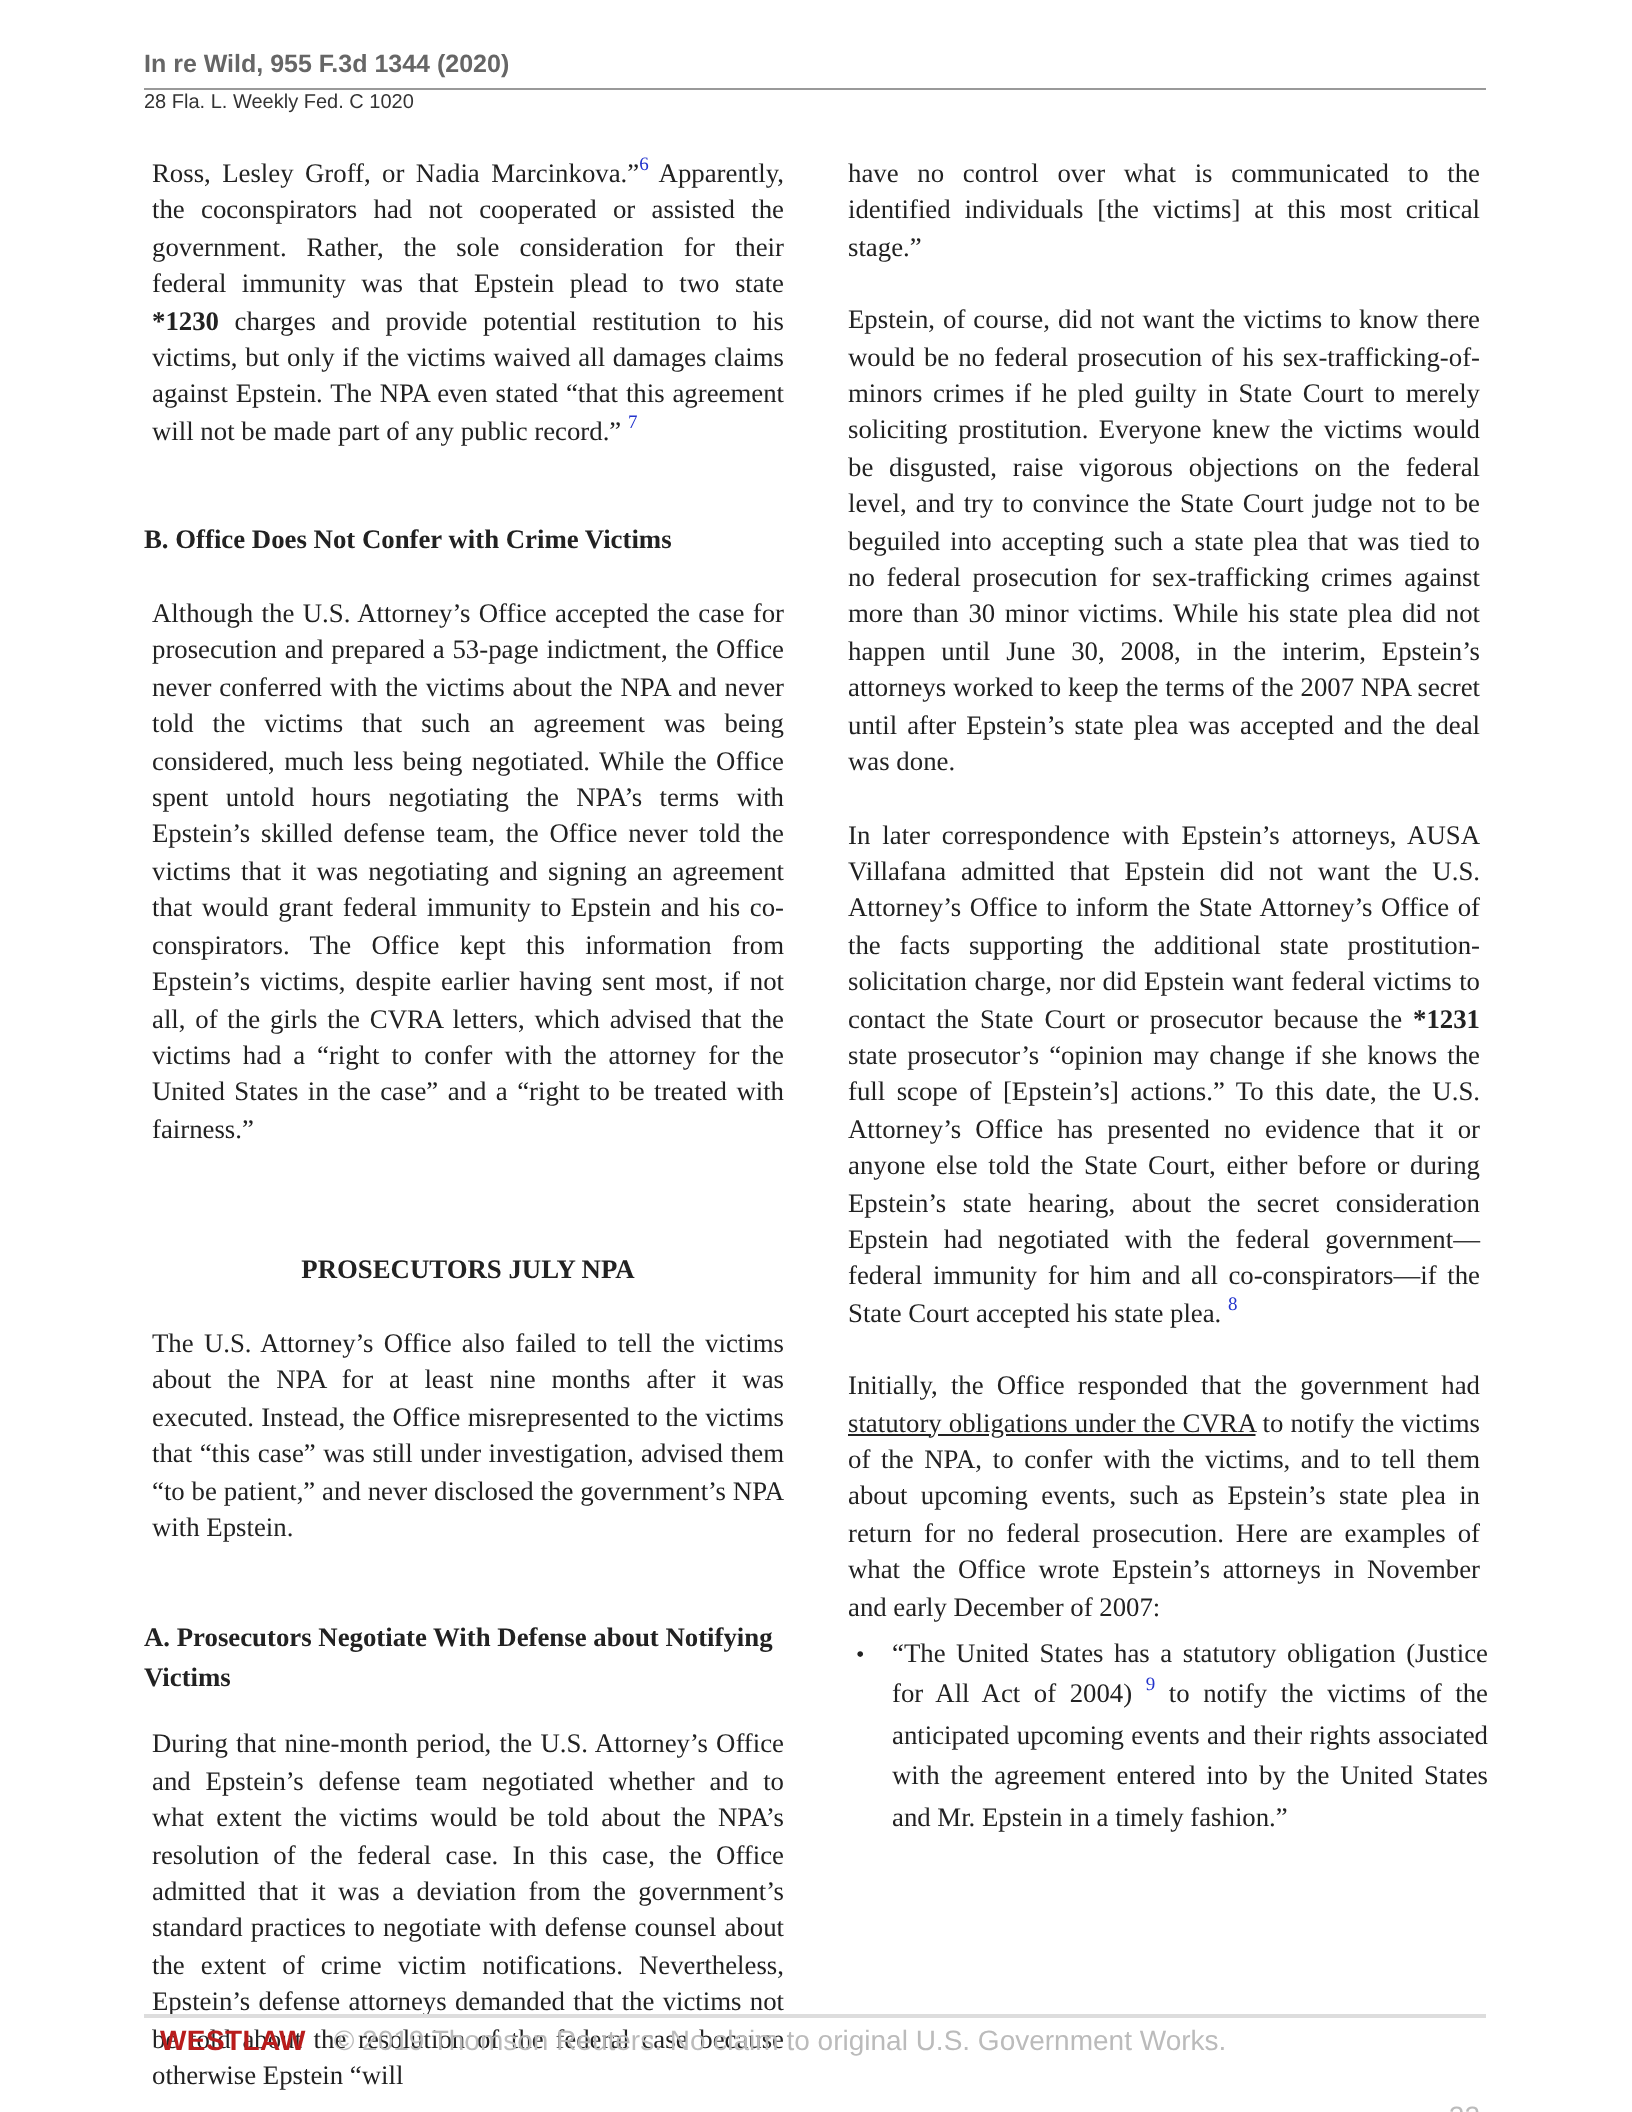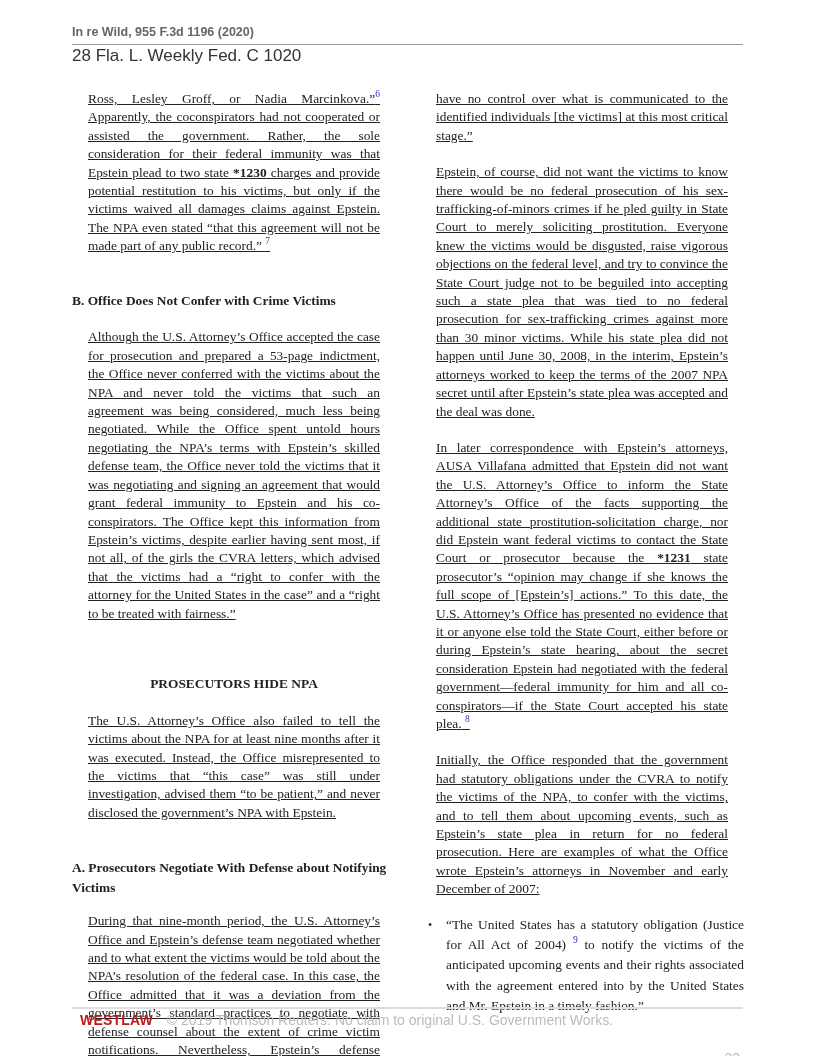--- a/index.html
+++ b/index.html
@@ -2,56 +2,56 @@
 <html><head>
 <meta charset="utf-8">
 <style>
   html, body { margin: 0; padding: 0; background: #ffffff; }
   body { width: 816px; height: 1056px; position: relative; overflow: hidden;
          font-family: "Liberation Serif", serif; color: #222222; }
   .hdr-title { position: absolute; left: 72px; top: 25px; font-family: "Liberation Sans", sans-serif;
                font-size: 12.5px; font-weight: bold; color: #666666; }
   .hdr-rule { position: absolute; left: 72px; top: 44px; width: 671px; height: 1px; background: #999999; }
   .hdr-sub { position: absolute; left: 72px; top: 46px; font-family: "Liberation Sans", sans-serif;
-             font-size: 17px; color: #333333; }
+             font-size: 10px; color: #333333; }
   .col { position: absolute; top: 74px; width: 324px; font-size: 13.4px; line-height: 18.4px; }
   .col.left { left: 72px; }
   .col.right { left: 420px; }
-  .p { margin: 16px; text-align: justify; text-decoration: underline; }
+  .p { margin: 4px; text-align: justify; }
   .gap { margin-top: 18.4px; }
   .h { font-weight: bold; margin: 0; }
   .center { text-align: center; }
   sup.fn { color: #2233cc; font-size: 9.5px; vertical-align: 6px; line-height: 0; }
   .star { font-weight: bold; }
   .u { text-decoration: underline; }
   ul.b { list-style: none; margin: 0; padding: 0 0 0 8px; }
   ul.b li { position: relative; padding-left: 18px; text-align: justify; line-height: 20.4px; }
   ul.b li::before { content: "\2022"; position: absolute; left: 0; top: 0; font-size: 12px; }
   .ftr-rule { position: absolute; left: 72px; top: 1007px; width: 671px; height: 2px; background: #dddddd; }
   .ftr { position: absolute; left: 80px; top: 1012px; width: 660px; font-family: "Liberation Sans", sans-serif;
          font-size: 14px; color: #bbbbbb; }
   .ftr .brand { color: #b91c1c; font-weight: bold; margin-right: 10px; letter-spacing: 0.2px; }
   .ftr .pg { position: absolute; right: 0; top: 0; color: #bbbbbb; margin-top: 38px; }
 </style>
 </head>
 <body>
 
-<div class="hdr-title">In re Wild, 955 F.3d 1196 (2020)</div>
+<div class="hdr-title">In re Wild, 955 F.3d 1344 (2020)</div>
 <div class="hdr-rule"></div>
 <div class="hdr-sub">28 Fla. L. Weekly Fed. C 1020</div>
 
 <div class="col left">
   <p class="p"><span>Ross, Lesley Groff, or Nadia Marcinkova.”</span><sup class="fn">6</sup><span> Apparently, the coconspirators had not cooperated or assisted the government. Rather, the sole consideration for their federal immunity was that Epstein plead to two state </span><span class="star">*1230</span><span> charges and provide potential restitution to his victims, but only if the victims waived all damages claims against Epstein. The NPA even stated “that this agreement will not be made part of any public record.”</span> <sup class="fn">7</sup></p>
 
   <p class="h" style="margin-top:36px;">B. Office Does Not Confer with Crime Victims</p>
 
   <p class="p gap">Although the U.S. Attorney’s Office accepted the case for prosecution and prepared a 53-page indictment, the Office never conferred with the victims about the NPA and never told the victims that such an agreement was being considered, much less being negotiated. While the Office spent untold hours negotiating the NPA’s terms with Epstein’s skilled defense team, the Office never told the victims that it was negotiating and signing an agreement that would grant federal immunity to Epstein and his co-conspirators. The Office kept this information from Epstein’s victims, despite earlier having sent most, if not all, of the girls the CVRA letters, which advised that the victims had a “right to confer with the attorney for the United States in the case” and a “right to be treated with fairness.”</p>
 
   <div style="margin-top:52px;">
-    <p class="h center">PROSECUTORS HIDE NPA</p>
+    <p class="h center">PROSECUTORS JULY NPA</p>
   </div>
 
   <p class="p gap">The U.S. Attorney’s Office also failed to tell the victims about the NPA for at least nine months after it was executed. Instead, the Office misrepresented to the victims that “this case” was still under investigation, advised them “to be patient,” and never disclosed the government’s NPA with Epstein.</p>
 
   <p class="h" style="margin-top:36px; line-height:20px;">A. Prosecutors Negotiate With Defense about Notifying Victims</p>
 
   <p class="p" style="margin-top:14px;">During that nine-month period, the U.S. Attorney’s Office and Epstein’s defense team negotiated whether and to what extent the victims would be told about the NPA’s resolution of the federal case. In this case, the Office admitted that it was a deviation from the government’s standard practices to negotiate with defense counsel about the extent of crime victim notifications. Nevertheless, Epstein’s defense attorneys demanded that the victims not be told about the resolution of the federal case because otherwise Epstein “will</p>
 </div>
 
 <div class="col right">

